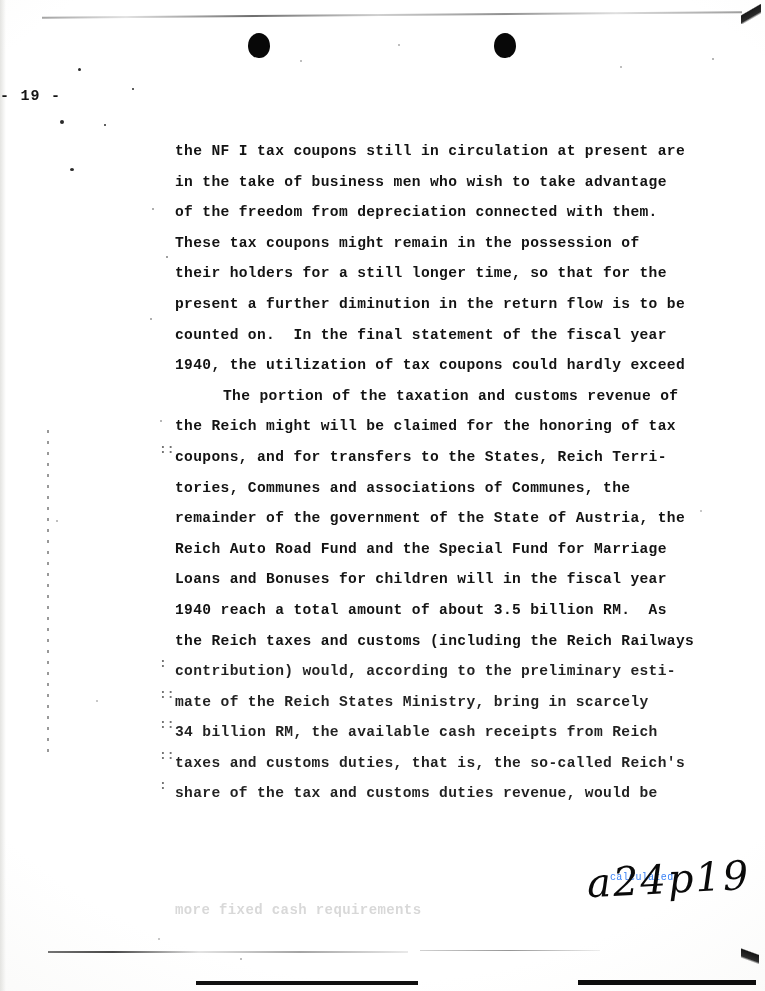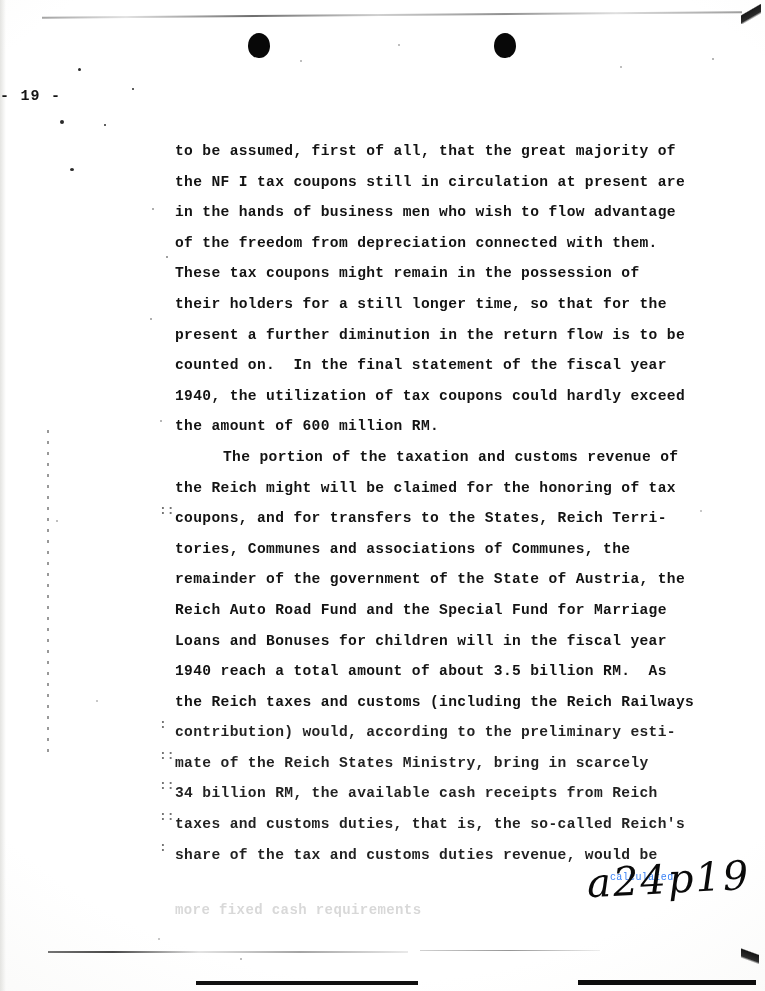--- a/index.html
+++ b/index.html
@@ -246,30 +246,28 @@
   <div class="corner-mark-tr"></div>
   <div class="corner-mark-br"></div>
 
   <div class="punch-hole" style="left:248px; top:33px;"></div>
   <div class="punch-hole" style="left:494px; top:33px;"></div>
 
   <div class="page-number">- 19 -</div>
 
   <div class="body-text">
 
-    <div class="line">to be assumed, first of all, that the great majority of</div>
     <div class="line">the NF I tax coupons still in circulation at present are</div>
-    <div class="line">in the hands of business men who wish to flow advantage</div>
+    <div class="line">in the take of business men who wish to take advantage</div>
     <div class="line">of the freedom from depreciation connected with them.</div>
     <div class="line">These tax coupons might remain in the possession of</div>
     <div class="line">their holders for a still longer time, so that for the</div>
     <div class="line">present a further diminution in the return flow is to be</div>
     <div class="line">counted on.  In the final statement of the fiscal year</div>
     <div class="line">1940, the utilization of tax coupons could hardly exceed</div>
-    <div class="line">the amount of 600 million RM.</div>
 
     <div class="line indent">The portion of the taxation and customs revenue of</div>
     <div class="line">the Reich might will be claimed for the honoring of tax</div>
     <div class="line-wrap">
       <span class="edge-artifact" style="top:0;">::</span>
       <div class="line">coupons, and for transfers to the States, Reich Terri-</div>
     </div>
     <div class="line">tories, Communes and associations of Communes, the</div>
     <div class="line">remainder of the government of the State of Austria, the</div>
     <div class="line">Reich Auto Road Fund and the Special Fund for Marriage</div>

